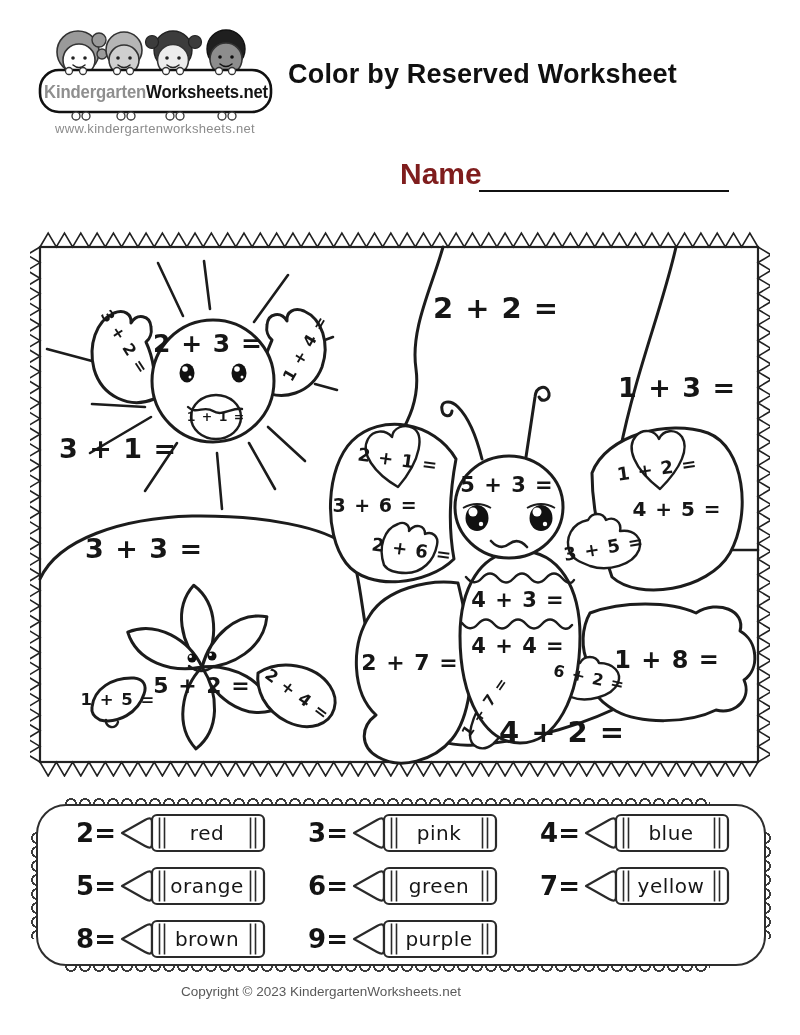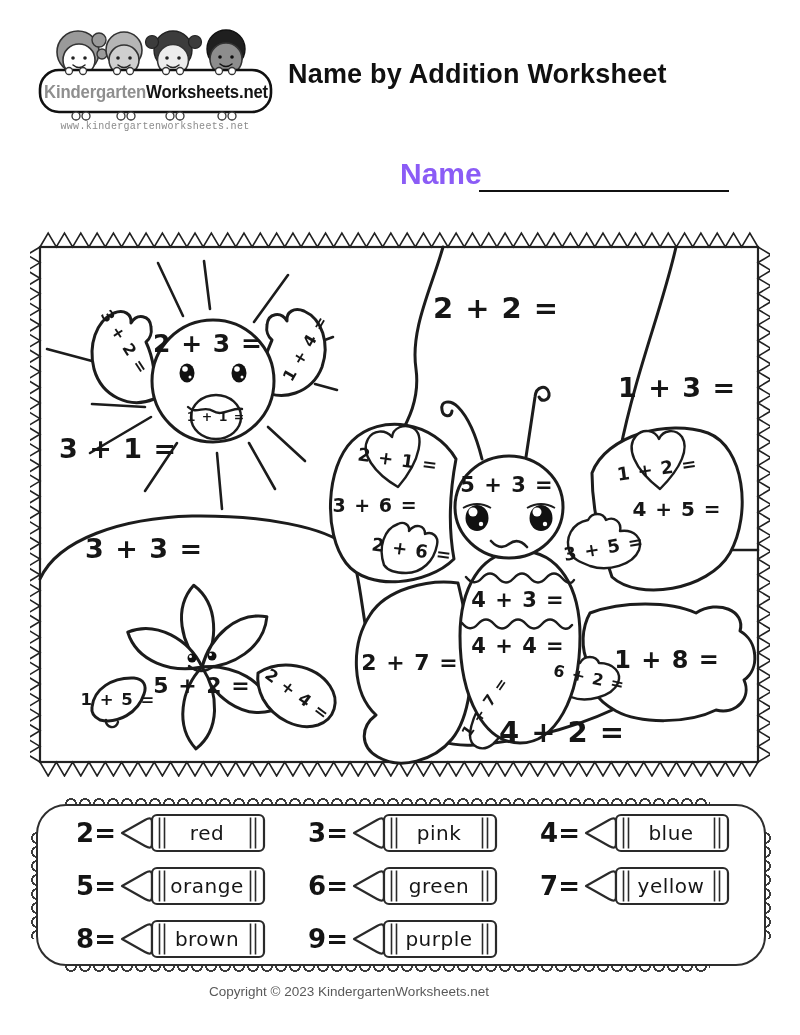--- a/index.html
+++ b/index.html
@@ -1,24 +1,24 @@
 <!DOCTYPE html>
 <html><head>
 <meta charset="utf-8">
 <style>
   html,body{margin:0;padding:0;background:#fff;}
   .page{position:relative;width:800px;height:1035px;background:#fff;overflow:hidden;
         font-family:"DejaVu Sans",sans-serif;color:#161616;margin-top:9px;}
   .abs{position:absolute;}
   
-  .site-url{left:30px;top:112px;width:250px;text-align:center;font-size:10px;
-            color:#8c8c8c;letter-spacing:.3px;font-family:Liberation Mono, monospace;}
+  .site-url{left:30px;top:112px;width:250px;text-align:center;font-size:13px;
+            color:#8c8c8c;letter-spacing:.3px;font-family:Liberation Sans, sans-serif;}
   .title{left:288px;top:50px;width:480px;font-size:27px;font-weight:600;color:#101010;
          font-family:"Liberation Sans",sans-serif;letter-spacing:.2px;}
-  .name-label{left:400px;top:148px;font-size:30px;font-weight:600;color:#8b5cf6;
+  .name-label{left:400px;top:148px;font-size:30px;font-weight:600;color:#7f1d1d;
               font-family:"Liberation Sans",sans-serif;}
   .name-line{left:479px;top:150px;width:250px;height:31px;border-bottom:2.5px solid #111;}
   
   .pic{left:30px;top:212px;}
   .pic path,.pic rect,.pic line,.pic ellipse,.pic circle{vector-effect:none;}
   .ln{fill:none;stroke:#1c1c1c;stroke-width:3;stroke-linecap:round;stroke-linejoin:round;}
   .ln2{fill:none;stroke:#1c1c1c;stroke-width:2.4;stroke-linecap:round;stroke-linejoin:round;}
   .wh{fill:#fff;stroke:#1c1c1c;stroke-width:3;stroke-linejoin:round;}
   .wh2{fill:#fff;stroke:#1c1c1c;stroke-width:2.4;stroke-linejoin:round;}
   .ray{stroke:#1c1c1c;stroke-width:2.6;stroke-linecap:round;}
@@ -45,21 +45,21 @@
   .kcell{display:flex;align-items:center;height:44px;}
   .knum{display:inline-block;width:56px;text-align:right;margin-right:3px;
         font-size:26px;font-weight:600;color:#141414;}
   .cray{flex:none;}
   .cp{fill:#fff;stroke:#2a2a2a;stroke-width:2.2;stroke-linejoin:round;}
   .cl{stroke:#2a2a2a;stroke-width:1.6;}
   .ct{font-family:"DejaVu Sans",sans-serif;font-size:20px;font-weight:500;fill:#161616;
       text-anchor:middle;letter-spacing:.5px;}
   
   .footer{left:0;top:974px;width:642px;text-align:center;font-size:13.5px;line-height:18px;
-          color:#595959;font-family:"Liberation Sans",sans-serif;padding-left:28px;}
+          color:#595959;font-family:"Liberation Sans",sans-serif;}
   
   .logo{left:33px;top:14px;}
   .lg-line{fill:#fff;stroke:#333;stroke-width:1.6;}
   .lg-banner{fill:#fff;stroke:#111;stroke-width:2.6;}
   .lg-text{font-family:"Liberation Sans",sans-serif;font-size:19px;font-weight:700;letter-spacing:-.2px;}
 </style>
 </head>
 <body>
 
 <div class="page">
@@ -122,21 +122,21 @@
         <circle cx="98" cy="93" r="4"></circle>
       <circle cx="137" cy="93" r="4"></circle>
         <circle cx="147" cy="93" r="4"></circle>
       <circle cx="189" cy="93" r="4"></circle>
         <circle cx="199" cy="93" r="4"></circle>
     </g>
     <text x="123" y="75" text-anchor="middle" class="lg-text" textLength="224" lengthAdjust="spacingAndGlyphs"><tspan fill="#8f8f8f">Kindergarten</tspan><tspan fill="#141414">Worksheets.net</tspan></text>
   </svg>
 
   <div class="abs site-url">www.kindergartenworksheets.net</div>
-  <div class="abs title">Name by Addition Worksheet</div>
+  <div class="abs title">Color by Reserved Worksheet</div>
   <div class="abs name-label">Name</div>
   <div class="abs name-line"></div>
 
   <svg class="abs pic" width="740" height="556" viewBox="0 0 740 556">
 
     <g>
       <rect x="10" y="26" width="718" height="515" class="frame"></rect>
       <path id="zz-top" class="zz" d="M10,26 l8.159090909090908,-14 l8.159090909090908,14 l8.159090909090908,-14 l8.159090909090908,14 l8.159090909090908,-14 l8.159090909090908,14 l8.159090909090908,-14 l8.159090909090908,14 l8.159090909090908,-14 l8.159090909090908,14 l8.159090909090908,-14 l8.159090909090908,14 l8.159090909090908,-14 l8.159090909090908,14 l8.159090909090908,-14 l8.159090909090908,14 l8.159090909090908,-14 l8.159090909090908,14 l8.159090909090908,-14 l8.159090909090908,14 l8.159090909090908,-14 l8.159090909090908,14 l8.159090909090908,-14 l8.159090909090908,14 l8.159090909090908,-14 l8.159090909090908,14 l8.159090909090908,-14 l8.159090909090908,14 l8.159090909090908,-14 l8.159090909090908,14 l8.159090909090908,-14 l8.159090909090908,14 l8.159090909090908,-14 l8.159090909090908,14 l8.159090909090908,-14 l8.159090909090908,14 l8.159090909090908,-14 l8.159090909090908,14 l8.159090909090908,-14 l8.159090909090908,14 l8.159090909090908,-14 l8.159090909090908,14 l8.159090909090908,-14 l8.159090909090908,14 l8.159090909090908,-14 l8.159090909090908,14 l8.159090909090908,-14 l8.159090909090908,14 l8.159090909090908,-14 l8.159090909090908,14 l8.159090909090908,-14 l8.159090909090908,14 l8.159090909090908,-14 l8.159090909090908,14 l8.159090909090908,-14 l8.159090909090908,14 l8.159090909090908,-14 l8.159090909090908,14 l8.159090909090908,-14 l8.159090909090908,14 l8.159090909090908,-14 l8.159090909090908,14 l8.159090909090908,-14 l8.159090909090908,14 l8.159090909090908,-14 l8.159090909090908,14 l8.159090909090908,-14 l8.159090909090908,14 l8.159090909090908,-14 l8.159090909090908,14 l8.159090909090908,-14 l8.159090909090908,14 l8.159090909090908,-14 l8.159090909090908,14 l8.159090909090908,-14 l8.159090909090908,14 l8.159090909090908,-14 l8.159090909090908,14 l8.159090909090908,-14 l8.159090909090908,14 l8.159090909090908,-14 l8.159090909090908,14 l8.159090909090908,-14 l8.159090909090908,14 l8.159090909090908,-14 l8.159090909090908,14 l8.159090909090908,-14 l8.159090909090908,14"></path>
       <path id="zz-bottom" class="zz" d="M10,541 l8.159090909090908,14 l8.159090909090908,-14 l8.159090909090908,14 l8.159090909090908,-14 l8.159090909090908,14 l8.159090909090908,-14 l8.159090909090908,14 l8.159090909090908,-14 l8.159090909090908,14 l8.159090909090908,-14 l8.159090909090908,14 l8.159090909090908,-14 l8.159090909090908,14 l8.159090909090908,-14 l8.159090909090908,14 l8.159090909090908,-14 l8.159090909090908,14 l8.159090909090908,-14 l8.159090909090908,14 l8.159090909090908,-14 l8.159090909090908,14 l8.159090909090908,-14 l8.159090909090908,14 l8.159090909090908,-14 l8.159090909090908,14 l8.159090909090908,-14 l8.159090909090908,14 l8.159090909090908,-14 l8.159090909090908,14 l8.159090909090908,-14 l8.159090909090908,14 l8.159090909090908,-14 l8.159090909090908,14 l8.159090909090908,-14 l8.159090909090908,14 l8.159090909090908,-14 l8.159090909090908,14 l8.159090909090908,-14 l8.159090909090908,14 l8.159090909090908,-14 l8.159090909090908,14 l8.159090909090908,-14 l8.159090909090908,14 l8.159090909090908,-14 l8.159090909090908,14 l8.159090909090908,-14 l8.159090909090908,14 l8.159090909090908,-14 l8.159090909090908,14 l8.159090909090908,-14 l8.159090909090908,14 l8.159090909090908,-14 l8.159090909090908,14 l8.159090909090908,-14 l8.159090909090908,14 l8.159090909090908,-14 l8.159090909090908,14 l8.159090909090908,-14 l8.159090909090908,14 l8.159090909090908,-14 l8.159090909090908,14 l8.159090909090908,-14 l8.159090909090908,14 l8.159090909090908,-14 l8.159090909090908,14 l8.159090909090908,-14 l8.159090909090908,14 l8.159090909090908,-14 l8.159090909090908,14 l8.159090909090908,-14 l8.159090909090908,14 l8.159090909090908,-14 l8.159090909090908,14 l8.159090909090908,-14 l8.159090909090908,14 l8.159090909090908,-14 l8.159090909090908,14 l8.159090909090908,-14 l8.159090909090908,14 l8.159090909090908,-14 l8.159090909090908,14 l8.159090909090908,-14 l8.159090909090908,14 l8.159090909090908,-14 l8.159090909090908,14 l8.159090909090908,-14 l8.159090909090908,14 l8.159090909090908,-14"></path>
       <path id="zz-left" class="zz" d="M10,26 l-13,7.803030303030303 l13,7.803030303030303 l-13,7.803030303030303 l13,7.803030303030303 l-13,7.803030303030303 l13,7.803030303030303 l-13,7.803030303030303 l13,7.803030303030303 l-13,7.803030303030303 l13,7.803030303030303 l-13,7.803030303030303 l13,7.803030303030303 l-13,7.803030303030303 l13,7.803030303030303 l-13,7.803030303030303 l13,7.803030303030303 l-13,7.803030303030303 l13,7.803030303030303 l-13,7.803030303030303 l13,7.803030303030303 l-13,7.803030303030303 l13,7.803030303030303 l-13,7.803030303030303 l13,7.803030303030303 l-13,7.803030303030303 l13,7.803030303030303 l-13,7.803030303030303 l13,7.803030303030303 l-13,7.803030303030303 l13,7.803030303030303 l-13,7.803030303030303 l13,7.803030303030303 l-13,7.803030303030303 l13,7.803030303030303 l-13,7.803030303030303 l13,7.803030303030303 l-13,7.803030303030303 l13,7.803030303030303 l-13,7.803030303030303 l13,7.803030303030303 l-13,7.803030303030303 l13,7.803030303030303 l-13,7.803030303030303 l13,7.803030303030303 l-13,7.803030303030303 l13,7.803030303030303 l-13,7.803030303030303 l13,7.803030303030303 l-13,7.803030303030303 l13,7.803030303030303 l-13,7.803030303030303 l13,7.803030303030303 l-13,7.803030303030303 l13,7.803030303030303 l-13,7.803030303030303 l13,7.803030303030303 l-13,7.803030303030303 l13,7.803030303030303 l-13,7.803030303030303 l13,7.803030303030303 l-13,7.803030303030303 l13,7.803030303030303 l-13,7.803030303030303 l13,7.803030303030303 l-13,7.803030303030303 l13,7.803030303030303"></path>

